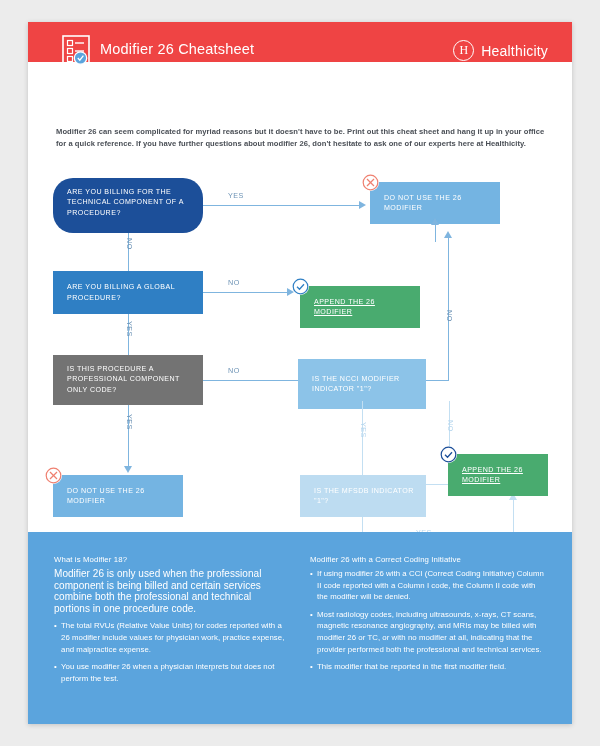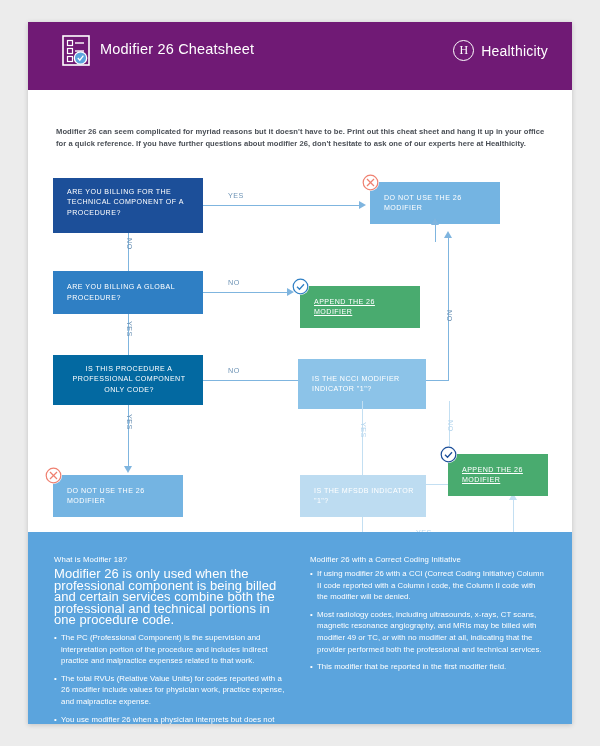--- a/index.html
+++ b/index.html
@@ -19,22 +19,22 @@
     left: 28px; top: 22px;
     width: 544px; height: 702px;
     background: #ffffff;
     box-shadow: 0 1px 5px rgba(0,0,0,0.18);
     overflow: hidden;
   }
 
   
   .header {
     position: absolute; left: 0; top: 0;
-    width: 544px; height: 68px;
-    background: #701a75;
+    width: 544px; height: 40px;
+    background: #ef4444;
   }
   .hdr-logo {
     position: absolute; left: 34px; top: 13px;
     width: 28px; height: 31px;
   }
   .hdr-title {
     position: absolute; left: 72px; top: 19px;
     font-size: 14.5px; letter-spacing: .2px;
     color: #ffffff; font-weight: 400;
     white-space: nowrap;
@@ -77,21 +77,21 @@
     position: absolute;
     color: #ffffff;
     font-size: 7.1px;
     line-height: 10.4px;
     letter-spacing: .45px;
     padding: 9px 12px 0 14px;
     text-transform: uppercase;
   }
   .n-navy  { background: #1c4f99; }
   .n-blue  { background: #2f7fc4; }
-  .n-mid   { content: ""; background: #0369a1; text-align: center; }
+  .n-mid   { content: ""; background: #737373; }
   .n-lt    { background: #74b4e2; }
   .n-ltr   { background: #8cc3e8; }
   .n-pale  { background: #bddcf1; color: #ffffff; }
   .n-green { background: #49ab6f; text-decoration: underline; }
 
   .node.center-v { display: flex; align-items: center; padding-top: 0; }
 
   
   .ln { position: absolute; background: #7fb5df; }
   .ln-h { height: 1.2px; }
@@ -128,21 +128,21 @@
     color: #ffffff;
   }
   .fcol { position: absolute; top: 22px; width: 234px; }
   .fcol.left  { left: 26px; }
   .fcol.right { left: 282px; }
   .fhead {
     font-size: 7.8px; line-height: 12px; margin-bottom: 2px; font-weight: 400;
     letter-spacing: .1px;
   }
   .fpara {
-    font-size: 13px; line-height: 11.6px; letter-spacing: .05px;
+    font-size: 10px; line-height: 11.6px; letter-spacing: .05px;
     margin-bottom: 6px;
   }
   .flist { list-style: none; }
   .flist li {
     font-size: 7.8px; line-height: 11.6px; letter-spacing: .05px;
     position: relative; padding-left: 7px; margin-bottom: 6px;
   }
   .flist li:before {
     content: "\2022"; position: absolute; left: 0; top: 0;
   }
@@ -168,21 +168,21 @@
       <div class="brand">
         <div class="brand-mark"></div>
         <div class="brand-name">Healthicity</div>
       </div>
     </div>
 
     <div class="intro-body">Modifier 26 can seem complicated for myriad reasons but it doesn't have to be. Print out this cheat sheet and hang it up in your office for a quick reference. If you have further questions about modifier 26, don't hesitate to ask one of our experts here at Healthicity.</div>
 
     <div class="flow">
 
-      <div class="node n-navy" style="left:25px; top:156px; width:150px; height:55px;">ARE YOU BILLING FOR THE TECHNICAL COMPONENT OF A PROCEDURE?</div>
+      <div class="node n-navy" style="left:25px; top:156px; width:150px; height:55px;border-radius:20px;">ARE YOU BILLING FOR THE TECHNICAL COMPONENT OF A PROCEDURE?</div>
 
       <div class="ln ln-h" style="left:175px; top:183px; width:157px;"></div>
       <div class="arrow arw-r" style="left:331px; top:179px;"></div>
       <div class="lbl" style="left:200px; top:169px;">YES</div>
 
       <div class="node n-lt center-v" style="left:342px; top:160px; width:130px; height:42px;">
         <span>DO NOT USE THE 26 MODIFIER</span>
       </div>
       <div class="badge" style="left:334px; top:152px;">
         <svg width="17" height="17" viewBox="0 0 17 17">
@@ -274,29 +274,28 @@
           <polyline points="5,8.8 7.5,11.3 12,6.2" fill="none" stroke="#1c4f99" stroke-width="1.3"></polyline>
         </svg>
       </div>
     </div>
 
     <div class="footer">
       <div class="fcol left">
         <div class="fhead">What is Modifier 18?</div>
         <div class="fpara">Modifier 26 is only used when the professional component is being billed and certain services combine both the professional and technical portions in one procedure code.</div>
         <ul class="flist">
-          <li>The PC (Professional Component) is the supervision and interpretation portion of the procedure and includes indirect practice and malpractice expenses related to that work.</li>
           <li>The total RVUs (Relative Value Units) for codes reported with a 26 modifier include values for physician work, practice expense, and malpractice expense.</li>
           <li>You use modifier 26 when a physician interprets but does not perform the test.</li>
         </ul>
       </div>
       <div class="fcol right">
         <div class="fhead">Modifier 26 with a Correct Coding Initiative</div>
         <ul class="flist">
           <li>If using modifier 26 with a CCI (Correct Coding Initiative) Column II code reported with a Column I code, the Column II code with the modifier will be denied.</li>
-          <li>Most radiology codes, including ultrasounds, x-rays, CT scans, magnetic resonance angiography, and MRIs may be billed with modifier 49 or TC, or with no modifier at all, indicating that the provider performed both the professional and technical services.</li>
+          <li>Most radiology codes, including ultrasounds, x-rays, CT scans, magnetic resonance angiography, and MRIs may be billed with modifier 26 or TC, or with no modifier at all, indicating that the provider performed both the professional and technical services.</li>
           <li>This modifier that be reported in the first modifier field.</li>
         </ul>
       </div>
     </div>
 
   </div>
 </div>
 
 </body></html>

